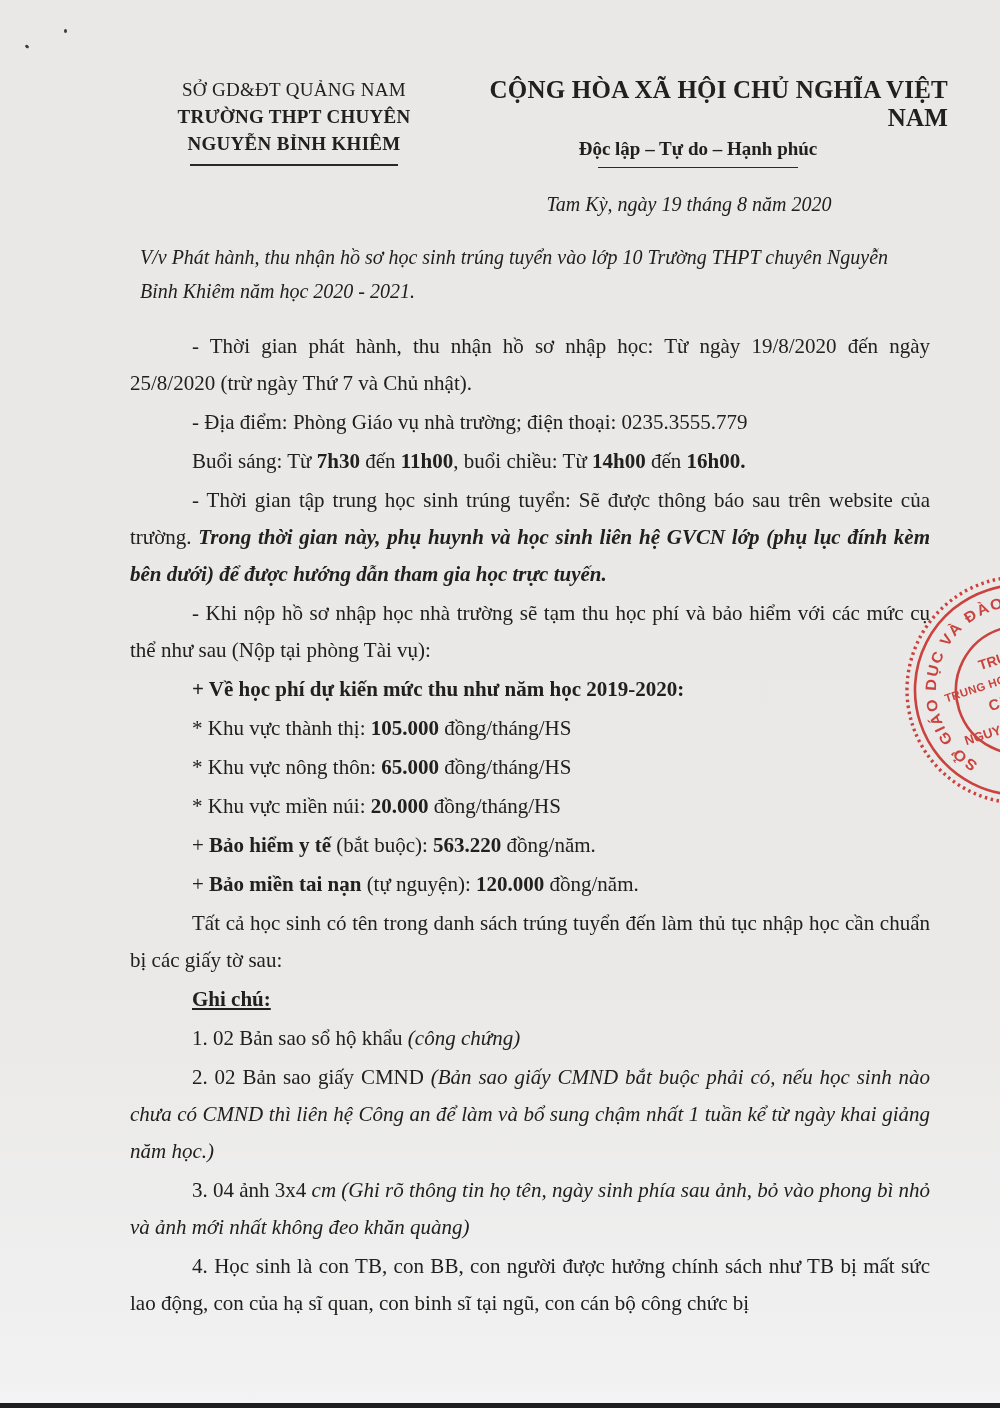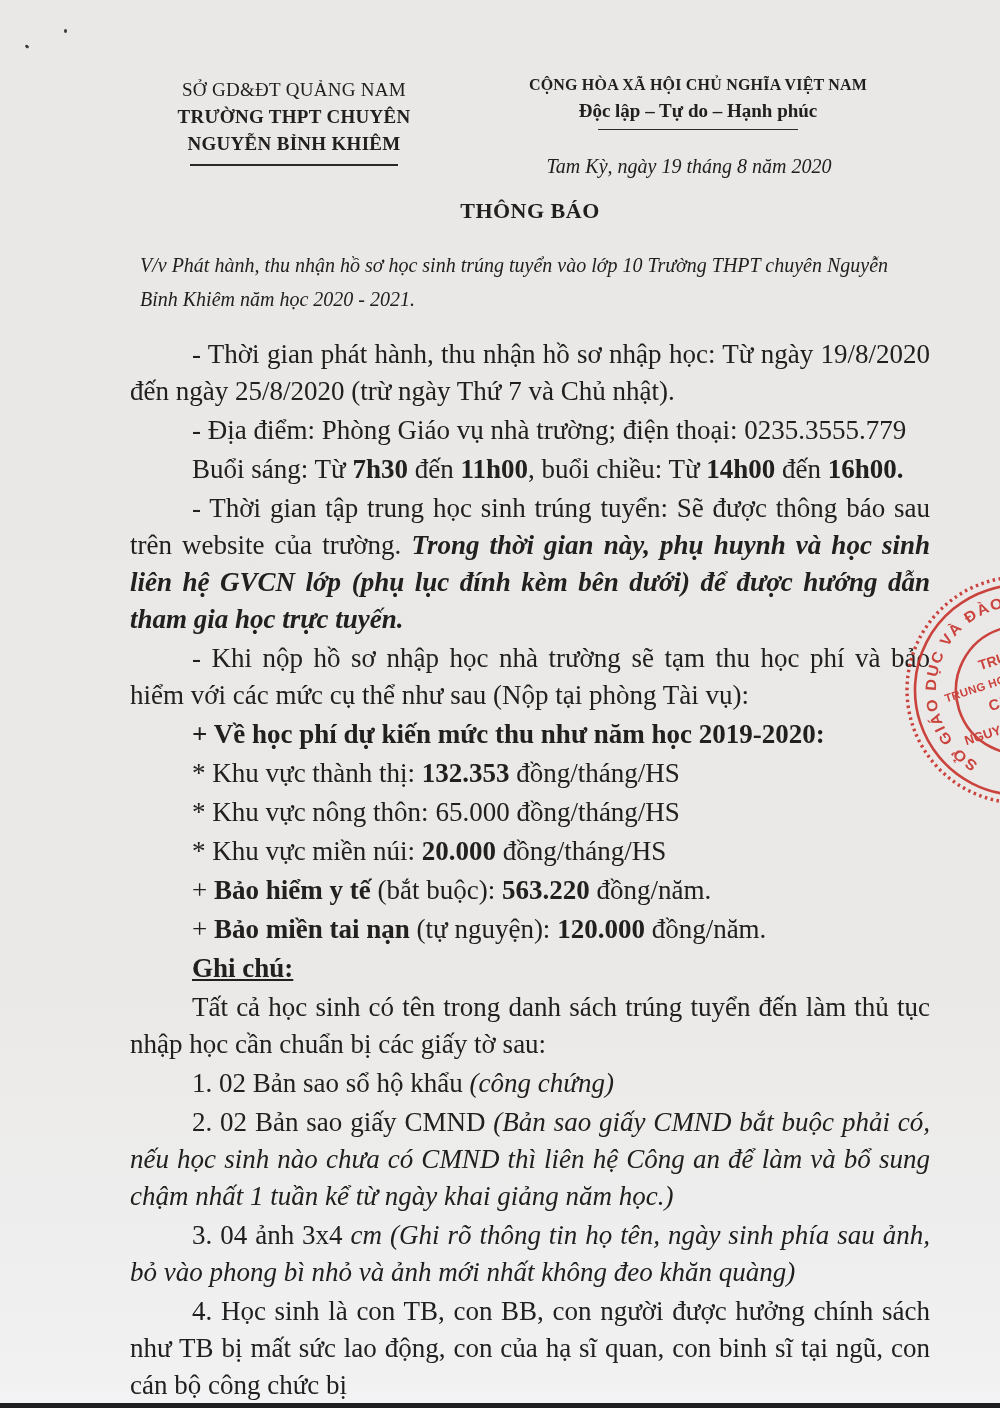--- a/index.html
+++ b/index.html
@@ -12,34 +12,34 @@
   }
   .page{position:relative;width:100%;height:100%;}
 
   
   .hdr{display:flex;padding-top:76px;}
   .hdr-left{margin-left:148px;width:292px;text-align:center;font-size:19px;line-height:27px;}
   .hdr-left .l1{font-weight:normal;letter-spacing:.3px;}
   .hdr-left .l2,.hdr-left .l3{font-weight:bold;letter-spacing:.3px;}
   .hdr-left .rule{width:208px;border-top:2px solid #2a2927;margin:7px auto 0;height:0;}
   .hdr-right{margin-left:8px;width:500px;text-align:center;}
-  .hdr-right .l1{font-weight:bold;font-size:16px;letter-spacing:.2px;}
+  .hdr-right .l1{font-weight:bold;font-size:25px;letter-spacing:.2px;text-align:right;}
   .hdr-right .l2{font-weight:bold;font-size:19px;margin-top:6px;}
   .hdr-right .rule{width:200px;border-top:1.5px solid #2a2927;margin:7px auto 0;height:0;}
   .dateline{margin-top:25px;font-style:italic;font-size:20px;padding-right:18px;}
 
   
   .title{margin-top:20px;margin-left:130px;margin-right:70px;text-align:center;
          font-size:22px;font-weight:bold;letter-spacing:.5px;}
   .subject{margin:24px auto 0;margin-left:140px;margin-right:80px;
            font-style:italic;font-size:20px;line-height:34px;}
 
   
   .doc-body{margin-top:20px;padding-left:130px;padding-right:70px;
-            font-size:27px;line-height:37px;text-align:justify;}
+            font-size:21px;line-height:37px;text-align:justify;}
   .doc-body p.para{margin:0;padding:0;margin-top:2px;text-indent:62px;}
 
   
   .stamp-wrap{position:absolute;left:870px;top:540px;width:300px;height:300px;
               pointer-events:none;opacity:.92;}
   .stamp-wrap svg{display:block;}
   .ring{fill:none;stroke:#c8352f;stroke-width:2.6;}
   .ring.dotted{stroke-width:3.4;stroke-dasharray:2.5 3.5;}
   .arc-text{fill:#c8352f;font-family:"Liberation Sans","DejaVu Sans",sans-serif;
             font-weight:bold;font-size:15px;letter-spacing:1.5px;}
@@ -71,37 +71,36 @@
       <div class="rule"></div>
     </div>
     <div class="hdr-right">
       <div class="l1">CỘNG HÒA XÃ HỘI CHỦ NGHĨA VIỆT NAM</div>
       <div class="l2">Độc lập – Tự do – Hạnh phúc</div>
       <div class="rule"></div>
       <div class="dateline">Tam Kỳ, ngày 19 tháng 8 năm 2020</div>
     </div>
   </div>
 
-  <div class="title">THÔNG BÁO</div>
   <div class="subject">V/v Phát hành, thu nhận hồ sơ học sinh trúng tuyển vào lớp 10 Trường THPT chuyên Nguyễn Bỉnh Khiêm năm học 2020 - 2021.</div>
 
   <div class="doc-body">
       <p class="para"><span>- Thời gian phát hành, thu nhận hồ sơ nhập học: Từ ngày 19/8/2020 đến ngày 25/8/2020 (trừ ngày Thứ 7 và Chủ nhật).</span></p>
       <p class="para"><span>- Địa điểm: Phòng Giáo vụ nhà trường; điện thoại: 0235.3555.779</span></p>
       <p class="para"><span>Buổi sáng: Từ </span><span style="font-weight: bold;">7h30</span><span> đến </span><span style="font-weight: bold;">11h00</span><span>, buổi chiều: Từ </span><span style="font-weight: bold;">14h00</span><span> đến </span><span style="font-weight: bold;">16h00.</span></p>
       <p class="para"><span>- Thời gian tập trung học sinh trúng tuyển: Sẽ được thông báo sau trên website của trường. </span><span style="font-weight: bold; font-style: italic;">Trong thời gian này, phụ huynh và học sinh liên hệ GVCN lớp (phụ lục đính kèm bên dưới) để được hướng dẫn tham gia học trực tuyến.</span></p>
       <p class="para"><span>- Khi nộp hồ sơ nhập học nhà trường sẽ tạm thu học phí và bảo hiểm với các mức cụ thể như sau (Nộp tại phòng Tài vụ):</span></p>
       <p class="para"><span style="font-weight: bold;">+ Về học phí dự kiến mức thu như năm học 2019-2020:</span></p>
-      <p class="para"><span>* Khu vực thành thị: </span><span style="font-weight: bold;">132.353</span><span> đồng/tháng/HS</span></p>
-      <p class="para"><span>* Khu vực nông thôn: </span><span style="font-weight: normal; margin-top: 16px;">65.000</span><span> đồng/tháng/HS</span></p>
+      <p class="para"><span>* Khu vực thành thị: </span><span style="font-weight: bold;">105.000</span><span> đồng/tháng/HS</span></p>
+      <p class="para"><span>* Khu vực nông thôn: </span><span style="font-weight: bold; margin-top: 16px;">65.000</span><span> đồng/tháng/HS</span></p>
       <p class="para"><span>* Khu vực miền núi: </span><span style="font-weight: bold;">20.000</span><span> đồng/tháng/HS</span></p>
       <p class="para"><span>+ </span><span style="font-weight: bold;">Bảo hiểm y tế</span><span> (bắt buộc): </span><span style="font-weight: bold;">563.220</span><span> đồng/năm.</span></p>
       <p class="para"><span>+ </span><span style="font-weight: bold;">Bảo miền tai nạn</span><span> (tự nguyện): </span><span style="font-weight: bold;">120.000</span><span> đồng/năm.</span></p>
+      <p class="para"><span>Tất cả học sinh có tên trong danh sách trúng tuyển đến làm thủ tục nhập học cần chuẩn bị các giấy tờ sau:</span></p>
       <p class="para"><span style="font-weight: bold; text-decoration: underline;">Ghi chú:</span></p>
-      <p class="para"><span>Tất cả học sinh có tên trong danh sách trúng tuyển đến làm thủ tục nhập học cần chuẩn bị các giấy tờ sau:</span></p>
       <p class="para"><span>1. 02 Bản sao sổ hộ khẩu </span><span style="font-style: italic;">(công chứng)</span></p>
       <p class="para"><span>2. 02 Bản sao giấy CMND </span><span style="font-style: italic;">(Bản sao giấy CMND bắt buộc phải có, nếu học sinh nào chưa có CMND thì liên hệ Công an để làm và bổ sung chậm nhất 1 tuần kể từ ngày khai giảng năm học.)</span></p>
       <p class="para"><span>3. 04 ảnh 3x4 </span><span style="font-style: italic;">cm (Ghi rõ thông tin họ tên, ngày sinh phía sau ảnh, bỏ vào phong bì nhỏ và ảnh mới nhất không đeo khăn quàng)</span></p>
       <p class="para"><span>4. Học sinh là con TB, con BB, con người được hưởng chính sách như TB bị mất sức lao động, con của hạ sĩ quan, con binh sĩ tại ngũ, con cán bộ công chức bị</span></p>
     </div>
 
   <div class="stamp-wrap">
     <svg width="300" height="300" viewBox="0 0 300 300">
       <g transform="rotate(-18 150 150)">
         <circle class="ring dotted" cx="150" cy="150" r="113"></circle>

